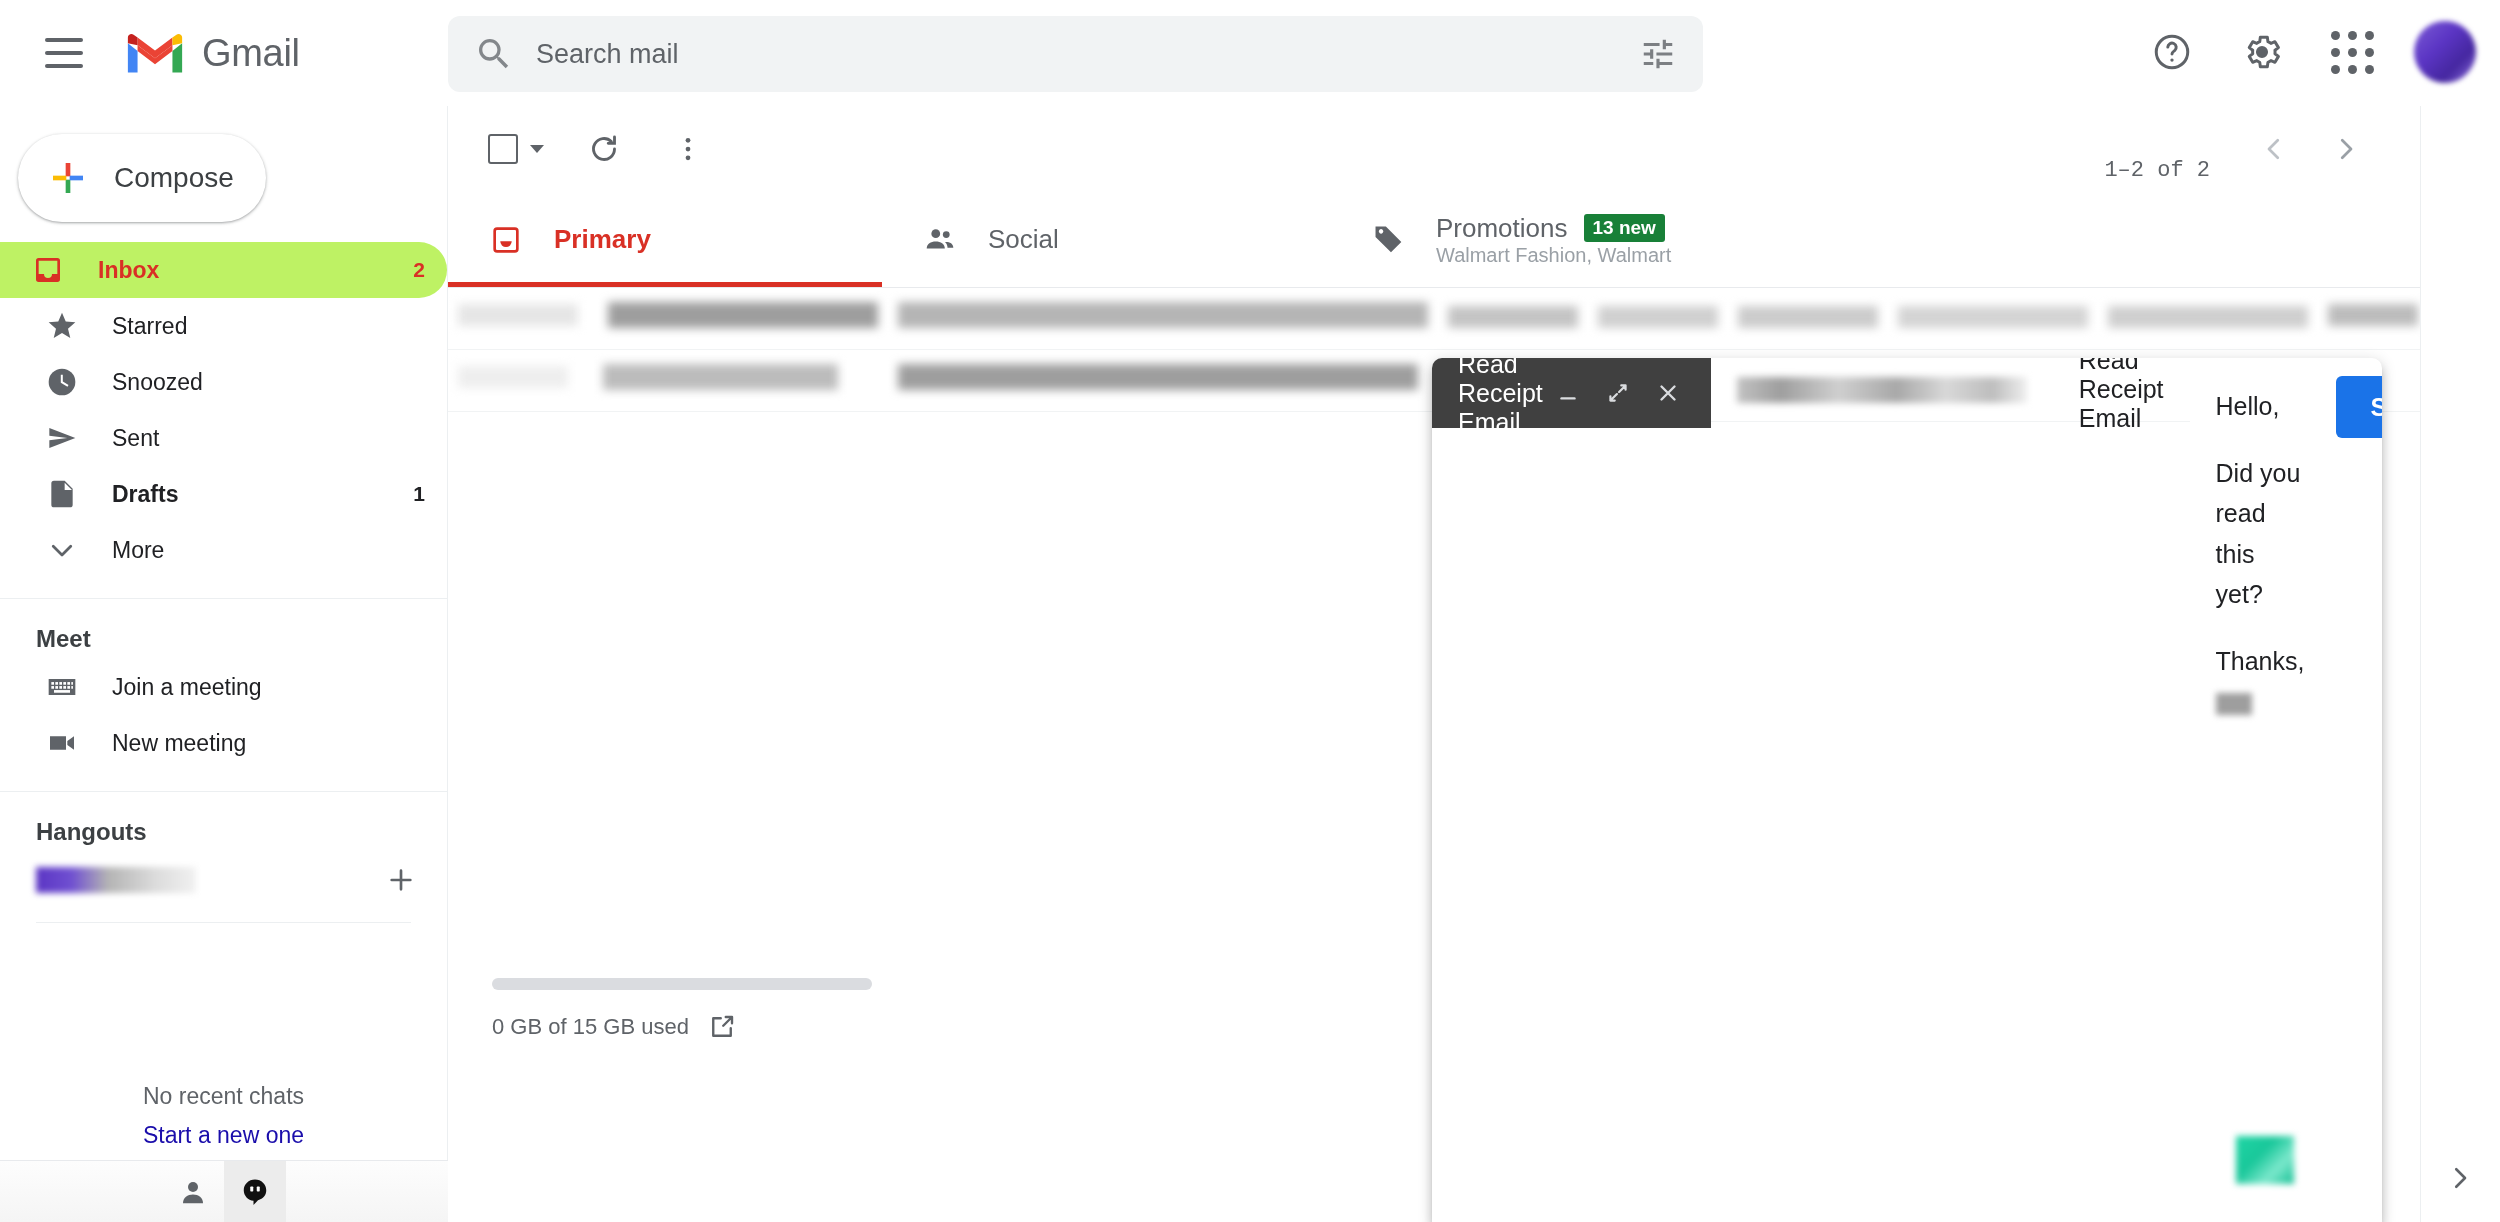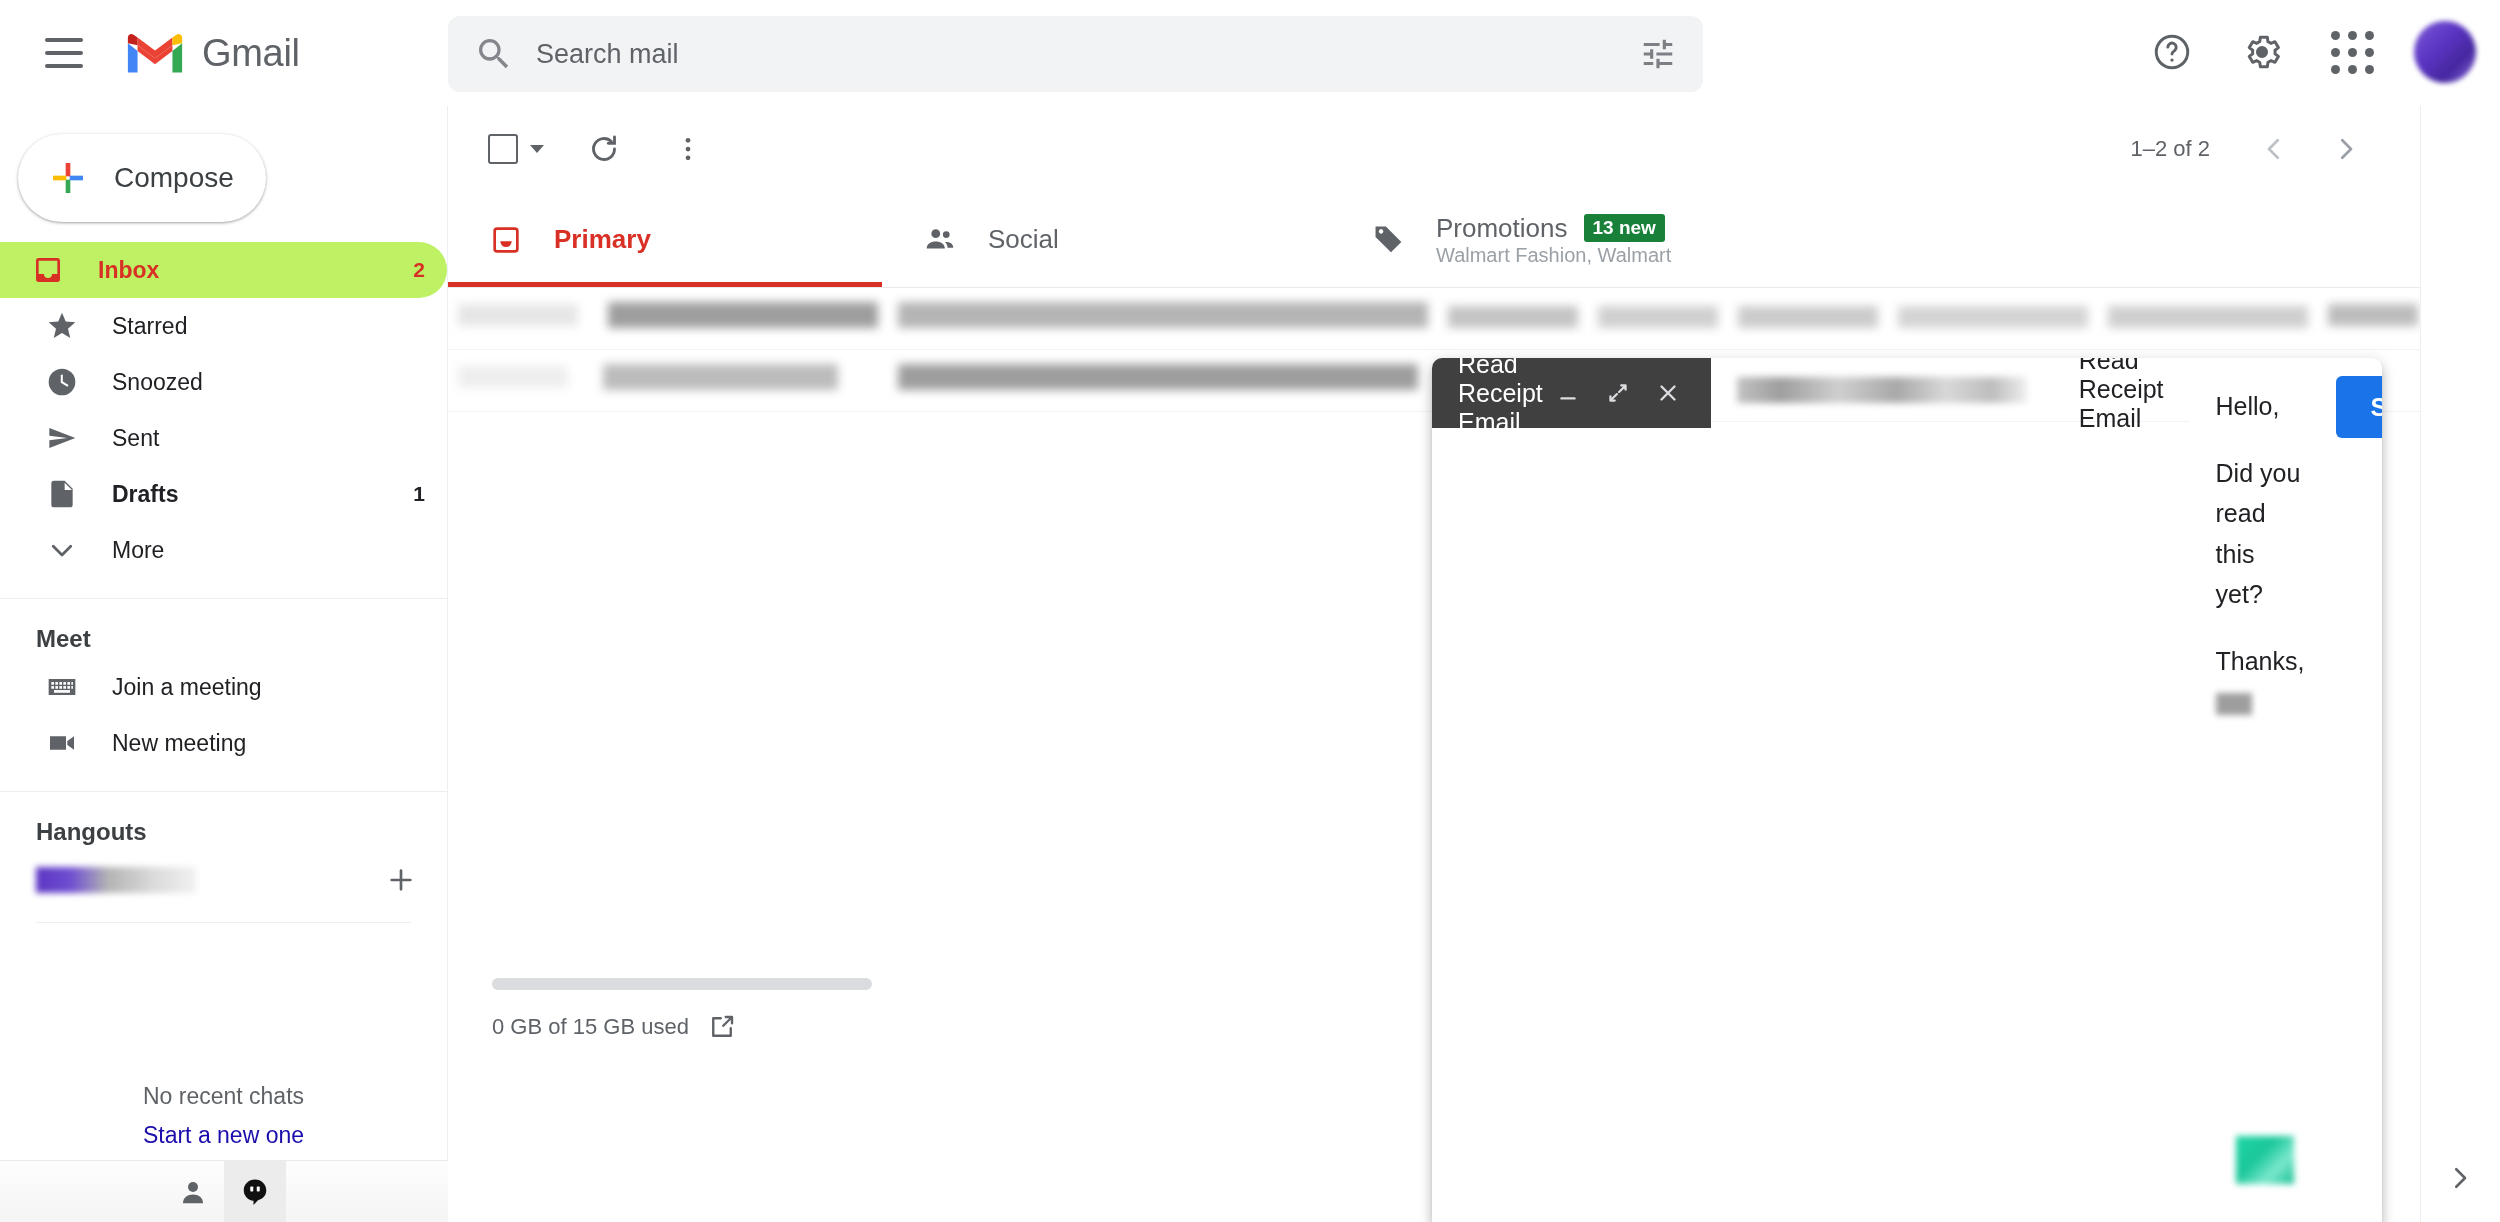--- a/index.html
+++ b/index.html
@@ -111,21 +111,21 @@
   
   .main {
     position: absolute; left: 448px; top: 106px; right: 80px; height: 1116px;
     background: #fff;
   }
   .list-toolbar { height: 86px; display: flex; align-items: center; padding-left: 30px; }
   .tb-check { display:flex; align-items:center; cursor:pointer; padding:10px; }
   .cbox { width: 30px; height: 30px; border: 2px solid #5f6368; border-radius: 3px; }
   .caret { width:0;height:0;border-left:7px solid transparent;border-right:7px solid transparent;border-top:8px solid #5f6368; margin-left:12px; }
   .tb-btn { width: 68px; height: 68px; margin-left: 16px; border-radius:50%; display:flex;align-items:center;justify-content:center;cursor:pointer; }
-  .pager { margin-left: auto; display: flex; align-items: center; padding-right: 40px; gap: 4px; }
+  .pager { margin-left: auto; display: flex; align-items: flex-end; padding-right: 40px; gap: 4px; font-family: Liberation Mono, monospace; }
   .pager-count { font-size: 22px; color: #5f6368; margin-right: 26px; }
   .pg-btn { width: 68px; height: 68px; border-radius:50%; display:flex;align-items:center;justify-content:center; cursor:pointer; }
 
   .tabs { display: flex; height: 96px; border-bottom: 1px solid #e8eaed; position: relative; }
   .tab {
     display: flex; align-items: center; padding-left: 36px;
     cursor: pointer; position: relative;
   }
   .tab.t1 { width: 434px; }
   .tab.t2 { width: 448px; }

